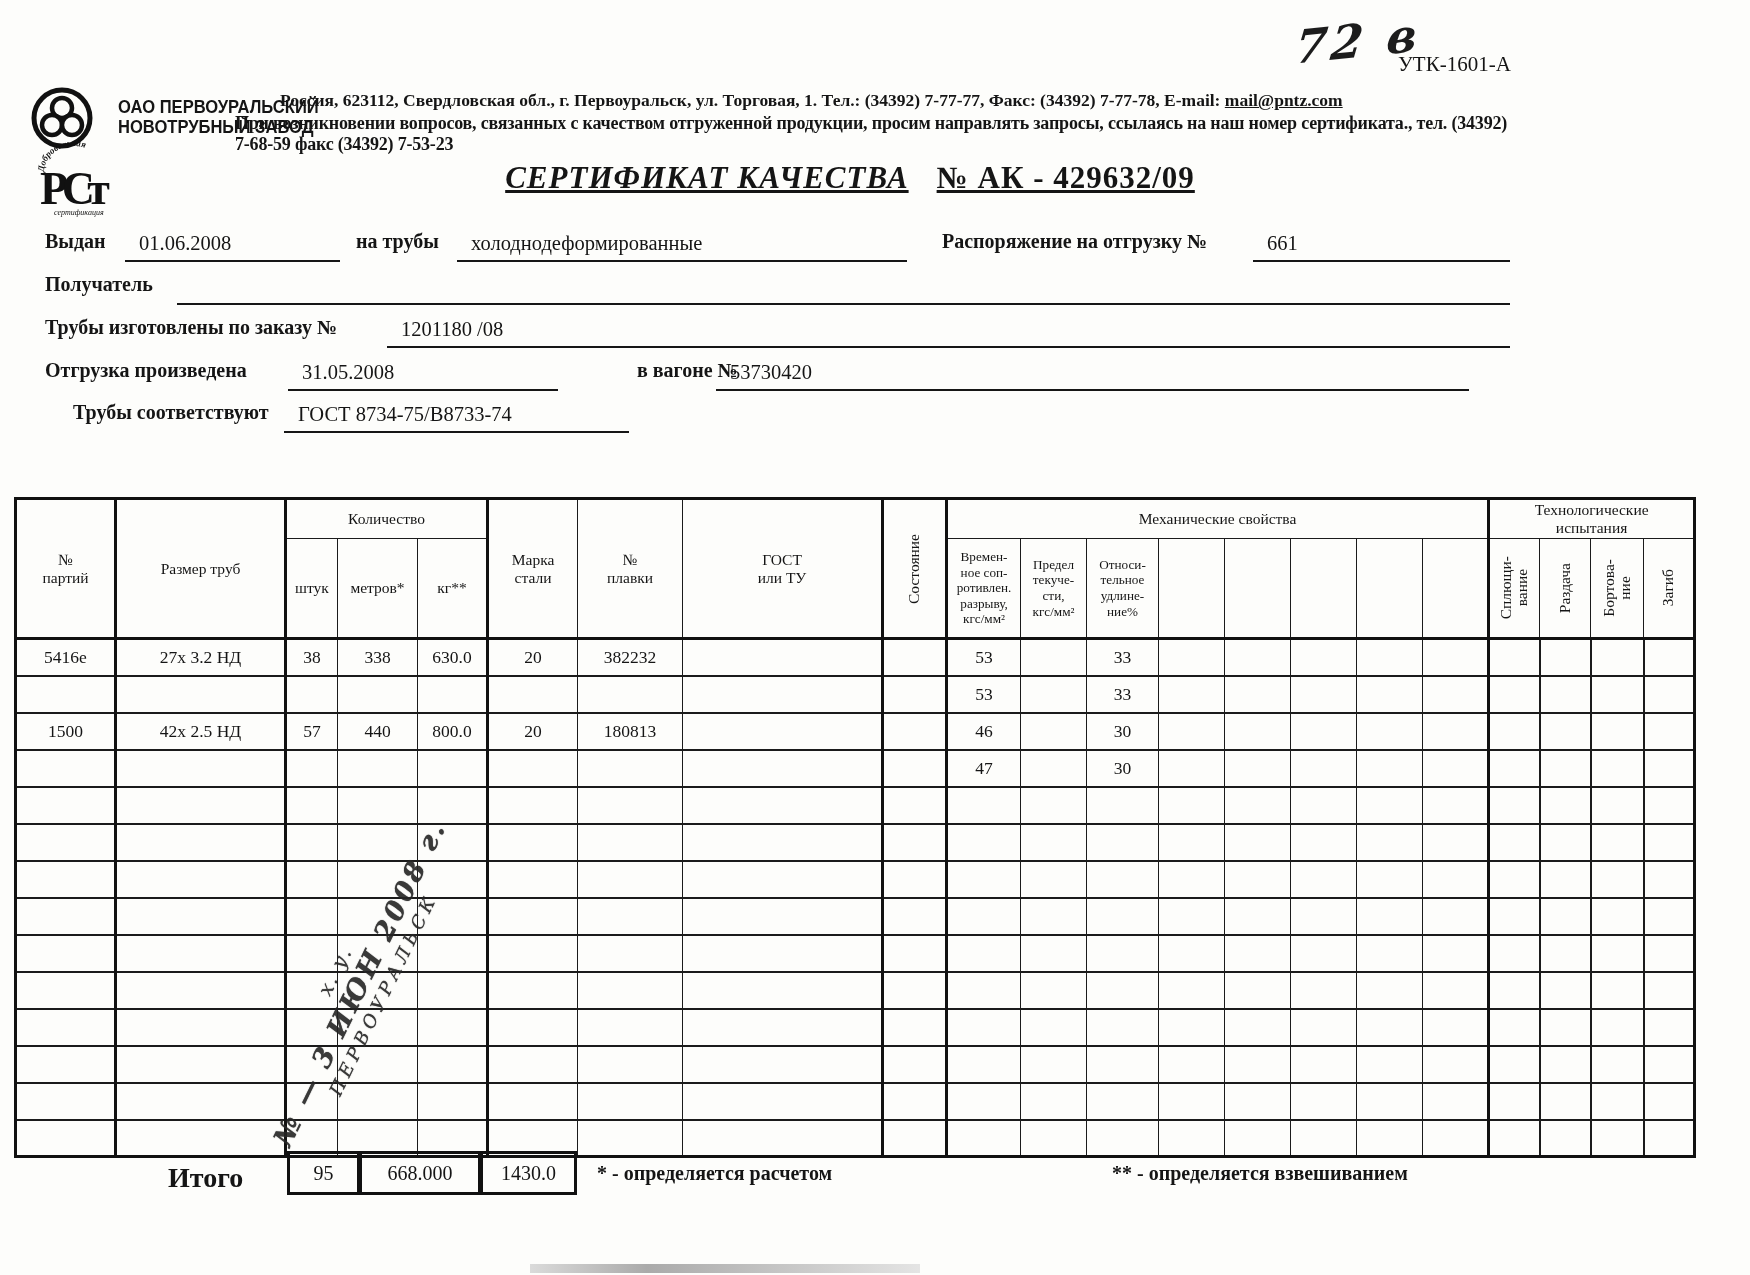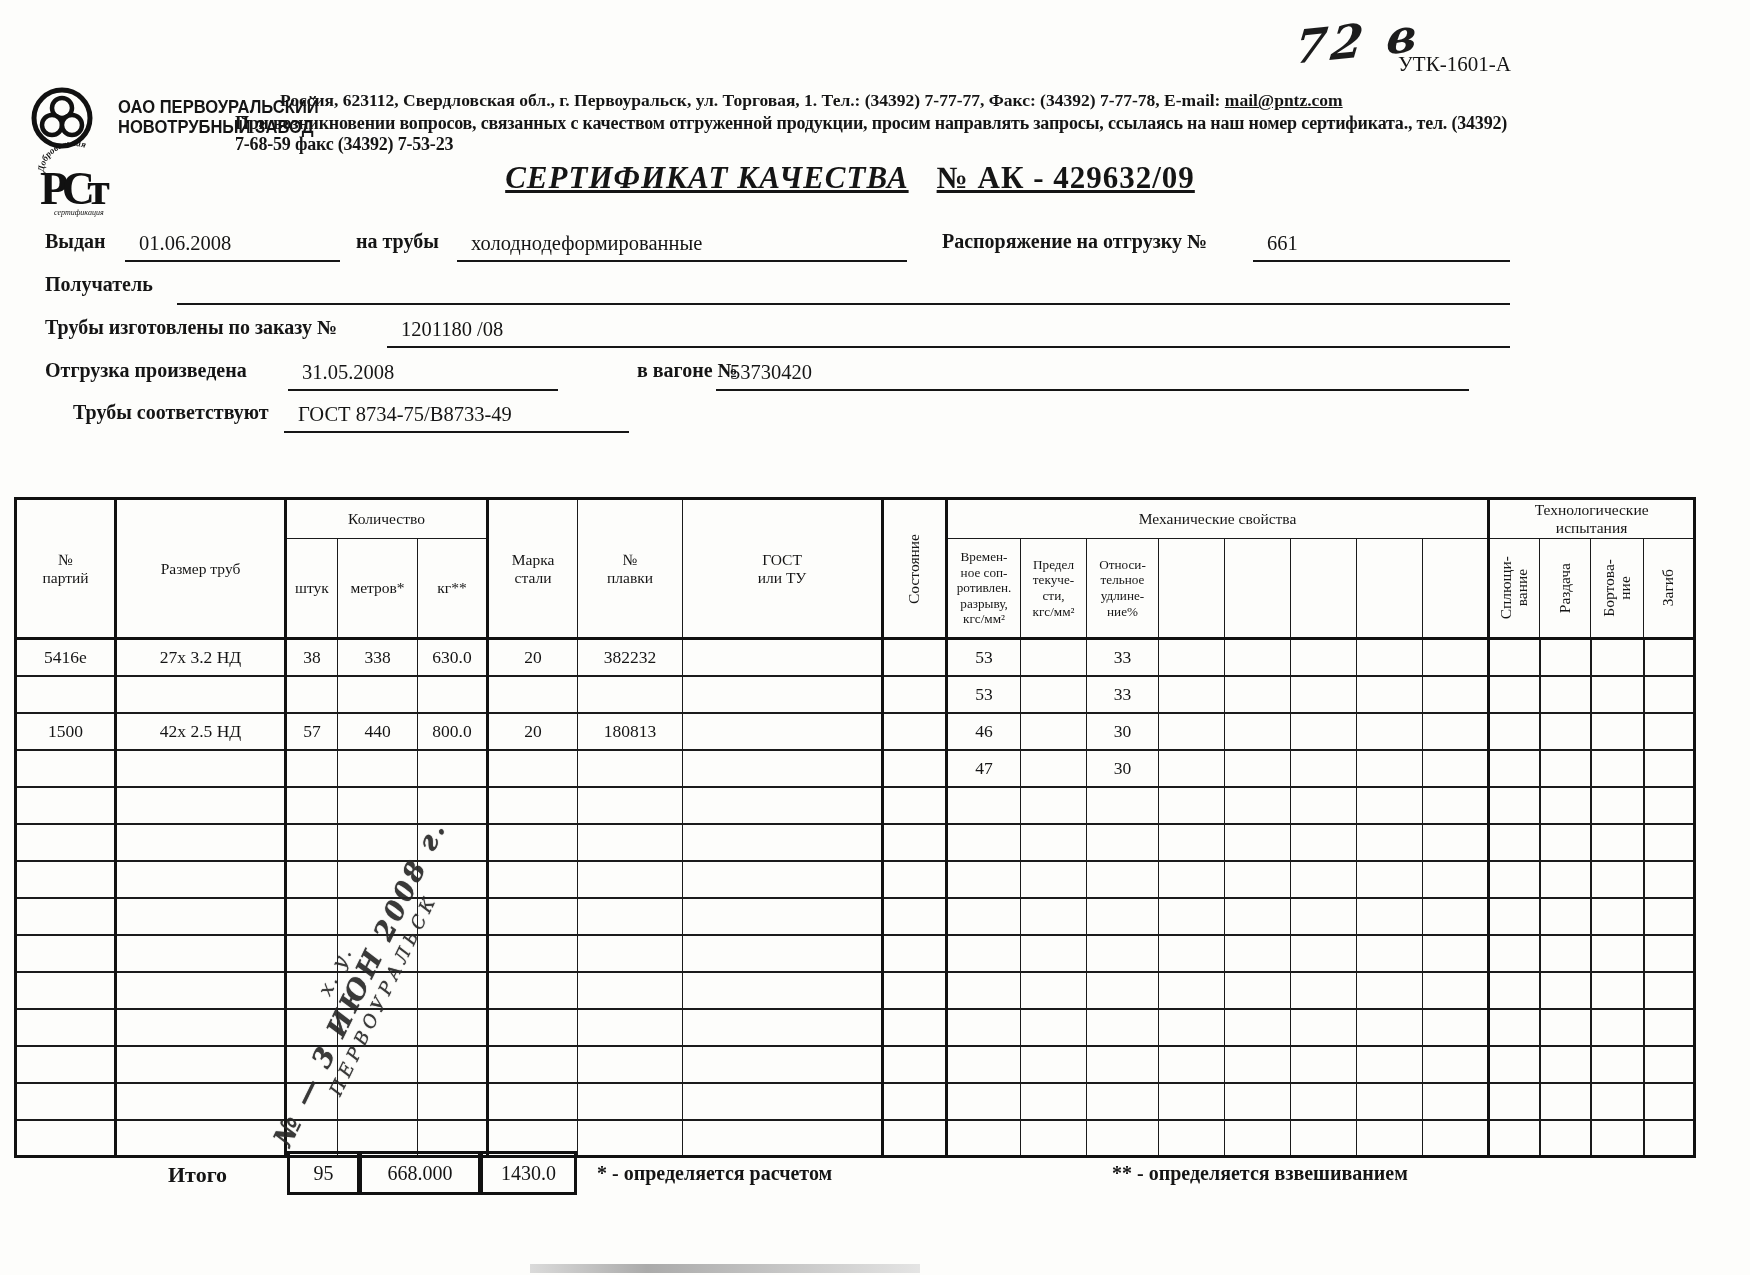--- a/index.html
+++ b/index.html
@@ -42,21 +42,21 @@
   .grid th.small{font-size:13.2px;line-height:1.18;}
   .grid .thickL{border-left:3px solid #111 !important;}
   .grid tbody td:nth-child(2),.grid tbody td:nth-child(3),.grid tbody td:nth-child(6),
   .grid tbody td:nth-child(9),.grid tbody td:nth-child(10),.grid tbody td:nth-child(18)
         {border-left:3px solid #111;}
   .grid tbody td:nth-child(n+19){border-left-width:2px;}
   .vtxt{writing-mode:vertical-rl;transform:rotate(180deg);white-space:pre-line;margin:0 auto;
         line-height:1.05;}
   th .vtxt{font-size:15.5px;}
   
-  .totals-label{position:absolute;left:168px;top:1162px;font-weight:bold;font-size:22px;}
+  .totals-label{position:absolute;left:168px;top:1162px;font-weight:bold;font-size:28px;}
   .totals-boxes{position:absolute;left:287px;top:1151px;display:flex;}
   .tbox{border:3px solid #111;border-left-width:2px;height:44px;display:flex;align-items:center;
         justify-content:center;font-size:20px;box-sizing:border-box;}
   .tbox:first-child{border-left-width:3px;}
   .fn-star{position:absolute;left:597px;top:1162px;font-weight:bold;font-size:20px;}
   .fn-dstar{position:absolute;left:1112px;top:1162px;font-weight:bold;font-size:20px;}
   .fn-note{position:absolute;left:748px;top:1228px;font-size:15.5px;letter-spacing:-0.1px;}
   
   .stamp{position:absolute;left:205px;top:915px;width:400px;height:180px;
         transform:rotate(-64deg);transform-origin:center;color:#242424;opacity:.9;
@@ -119,21 +119,21 @@
 
   <div class="flabel" style="left:45px;top:316px;">Трубы изготовлены по заказу №</div>
   <div class="fvalue" style="left:387px;top:318px;width:1123px;">1201180   /08</div>
 
   <div class="flabel" style="left:45px;top:359px;">Отгрузка произведена</div>
   <div class="fvalue" style="left:288px;top:361px;width:270px;">31.05.2008</div>
   <div class="flabel" style="left:637px;top:359px;">в вагоне №</div>
   <div class="fvalue" style="left:716px;top:361px;width:753px;">53730420</div>
 
   <div class="flabel" style="left:45px;top:401px;margin-left:28px;">Трубы соответствуют</div>
-  <div class="fvalue" style="left:284px;top:403px;width:345px;">ГОСТ 8734-75/В8733-49</div>
+  <div class="fvalue" style="left:284px;top:403px;width:345px;">ГОСТ 8734-75/В8733-74</div>
 
   <table class="grid">
     <colgroup>
       <col style="width:100px">
         <col style="width:170px">
         <col style="width:52px">
         <col style="width:80px">
       <col style="width:70px">
         <col style="width:90px">
         <col style="width:105px">

